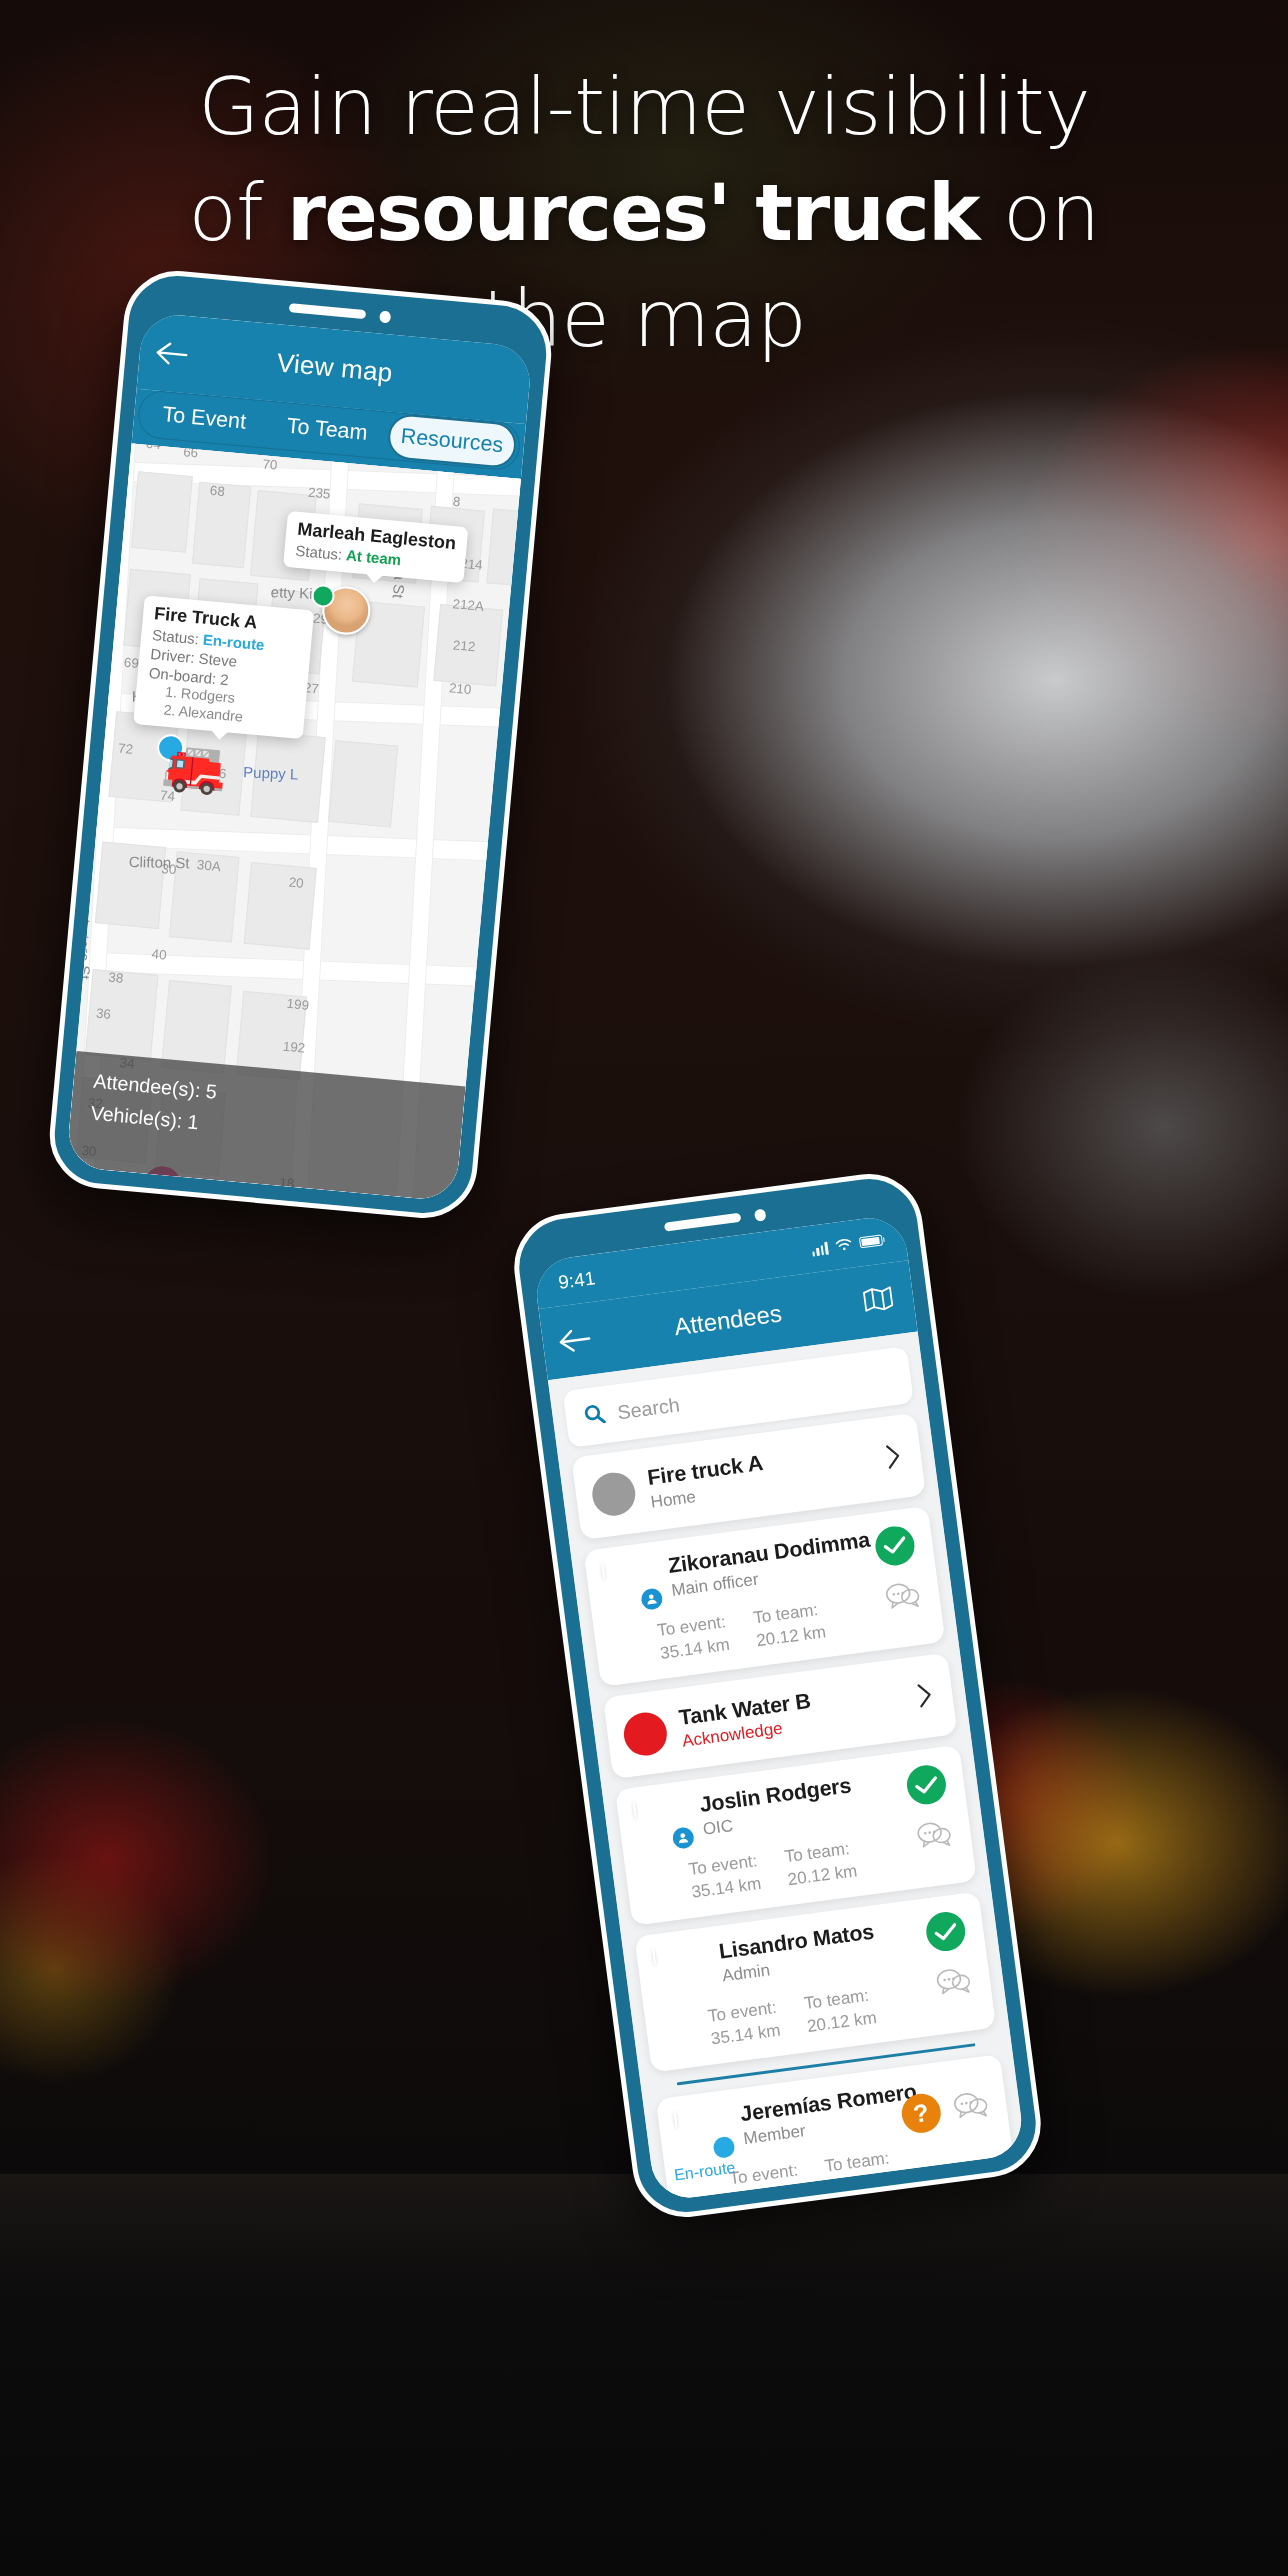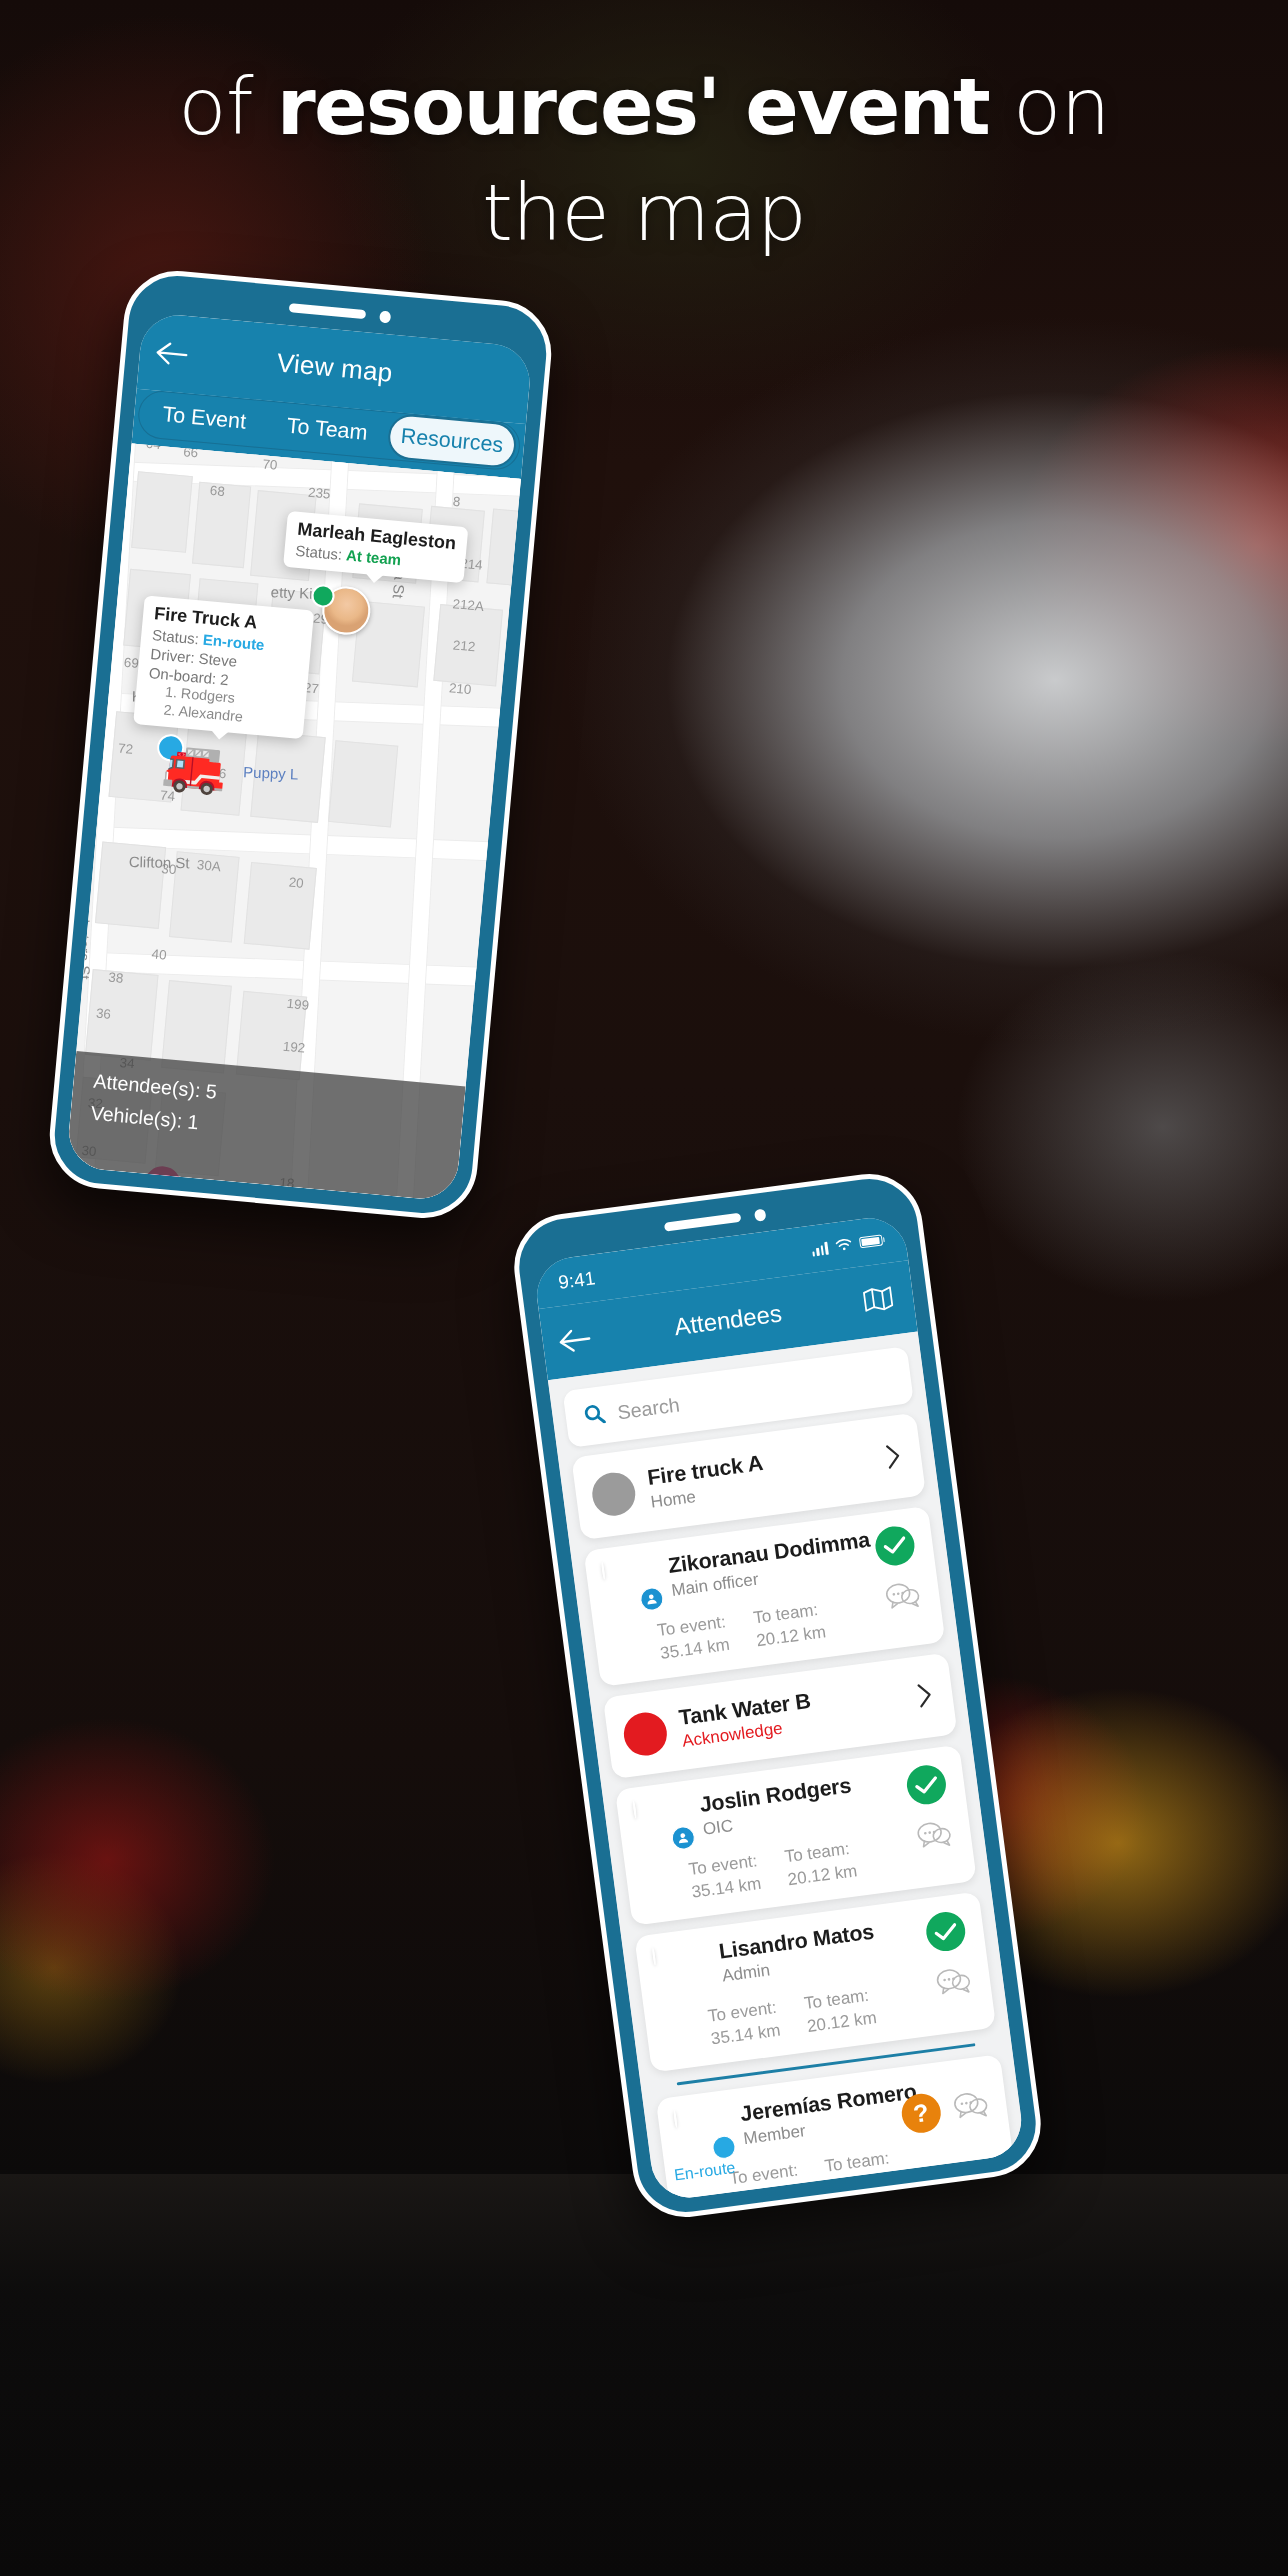--- a/index.html
+++ b/index.html
@@ -224,21 +224,22 @@
   .divider-line { height: 3.6px; background: #1d7fa6; border-radius: 1.8px; margin: 12.5px 23px 10.7px 23px; }
 </style>
 </head>
 <body>
 
 <div id="bg">
   <div id="bg-floor"></div>
 </div>
 
 <div id="headline">
-  <div><span>of </span><b>resources' event</b><span> on</span></div>
+  <div>Gain real-time visibility</div>
+  <div><span>of </span><b>resources' truck</b><span> on</span></div>
   <div>the map</div>
 </div>
 
 <div id="phone1">
   <div class="phone-shell">
     <div class="phone-notch-bar">
       <div class="notch-pill"></div>
       <div class="notch-dot"></div>
     </div>
 

